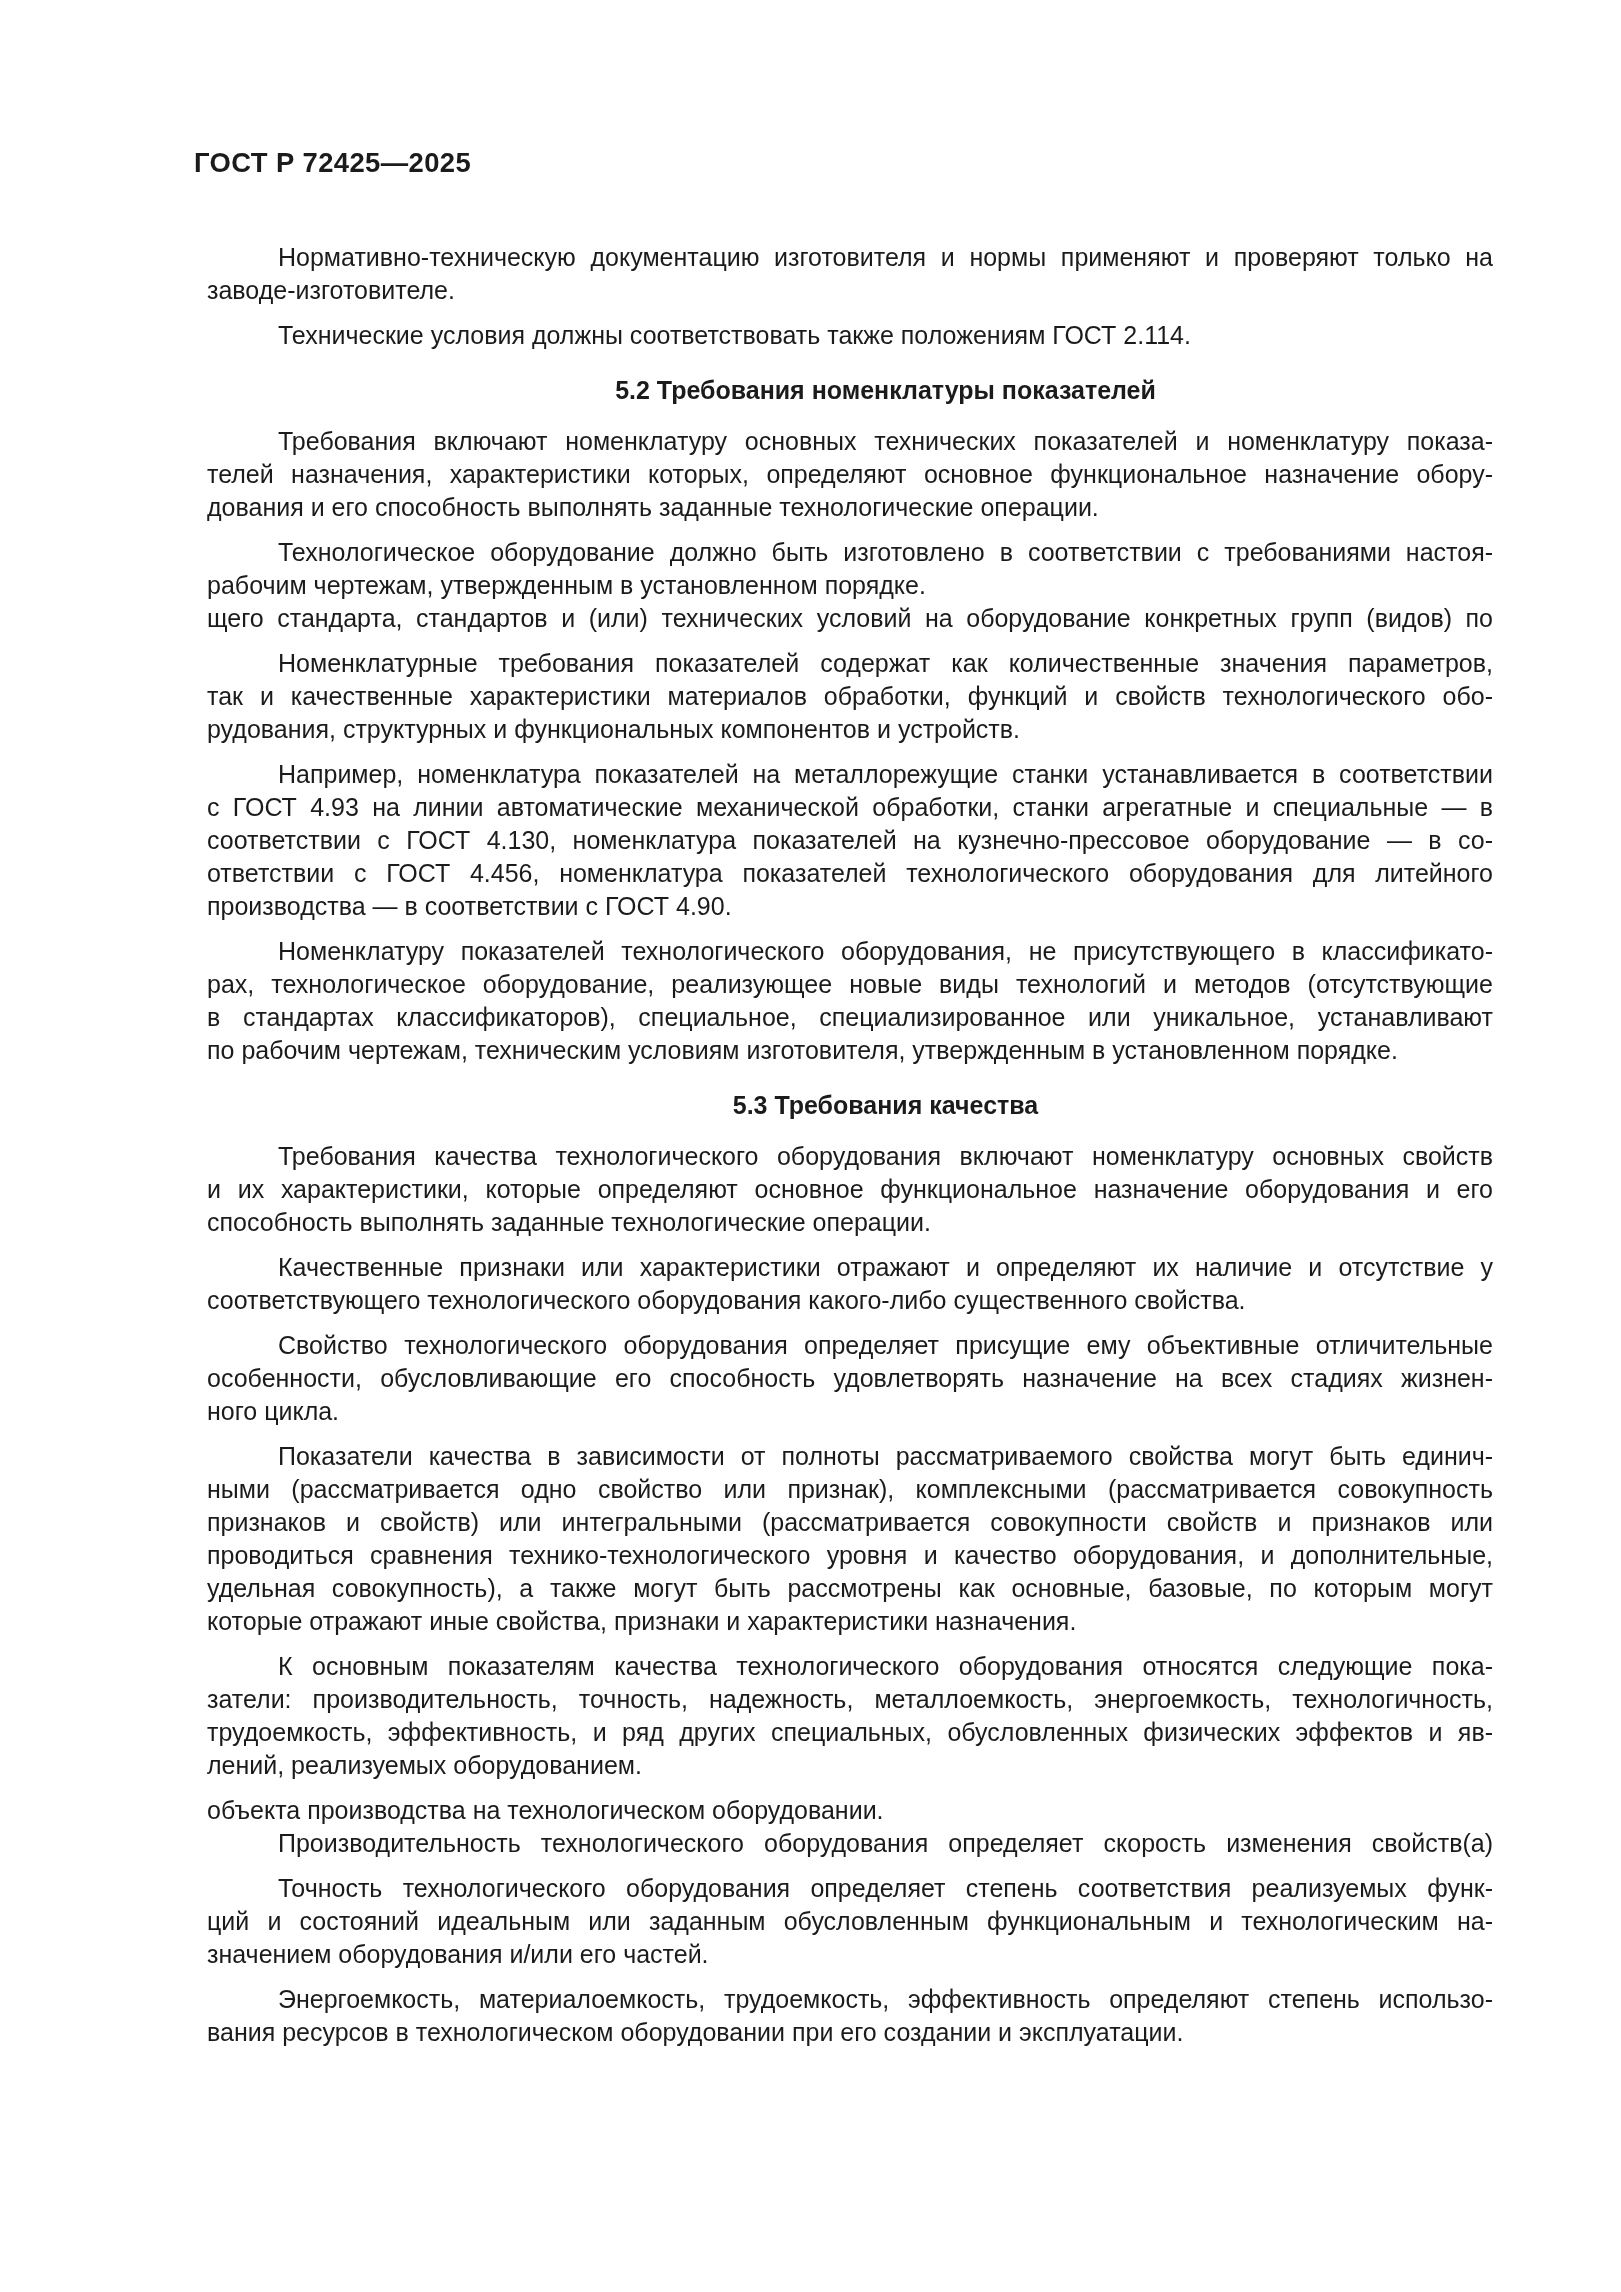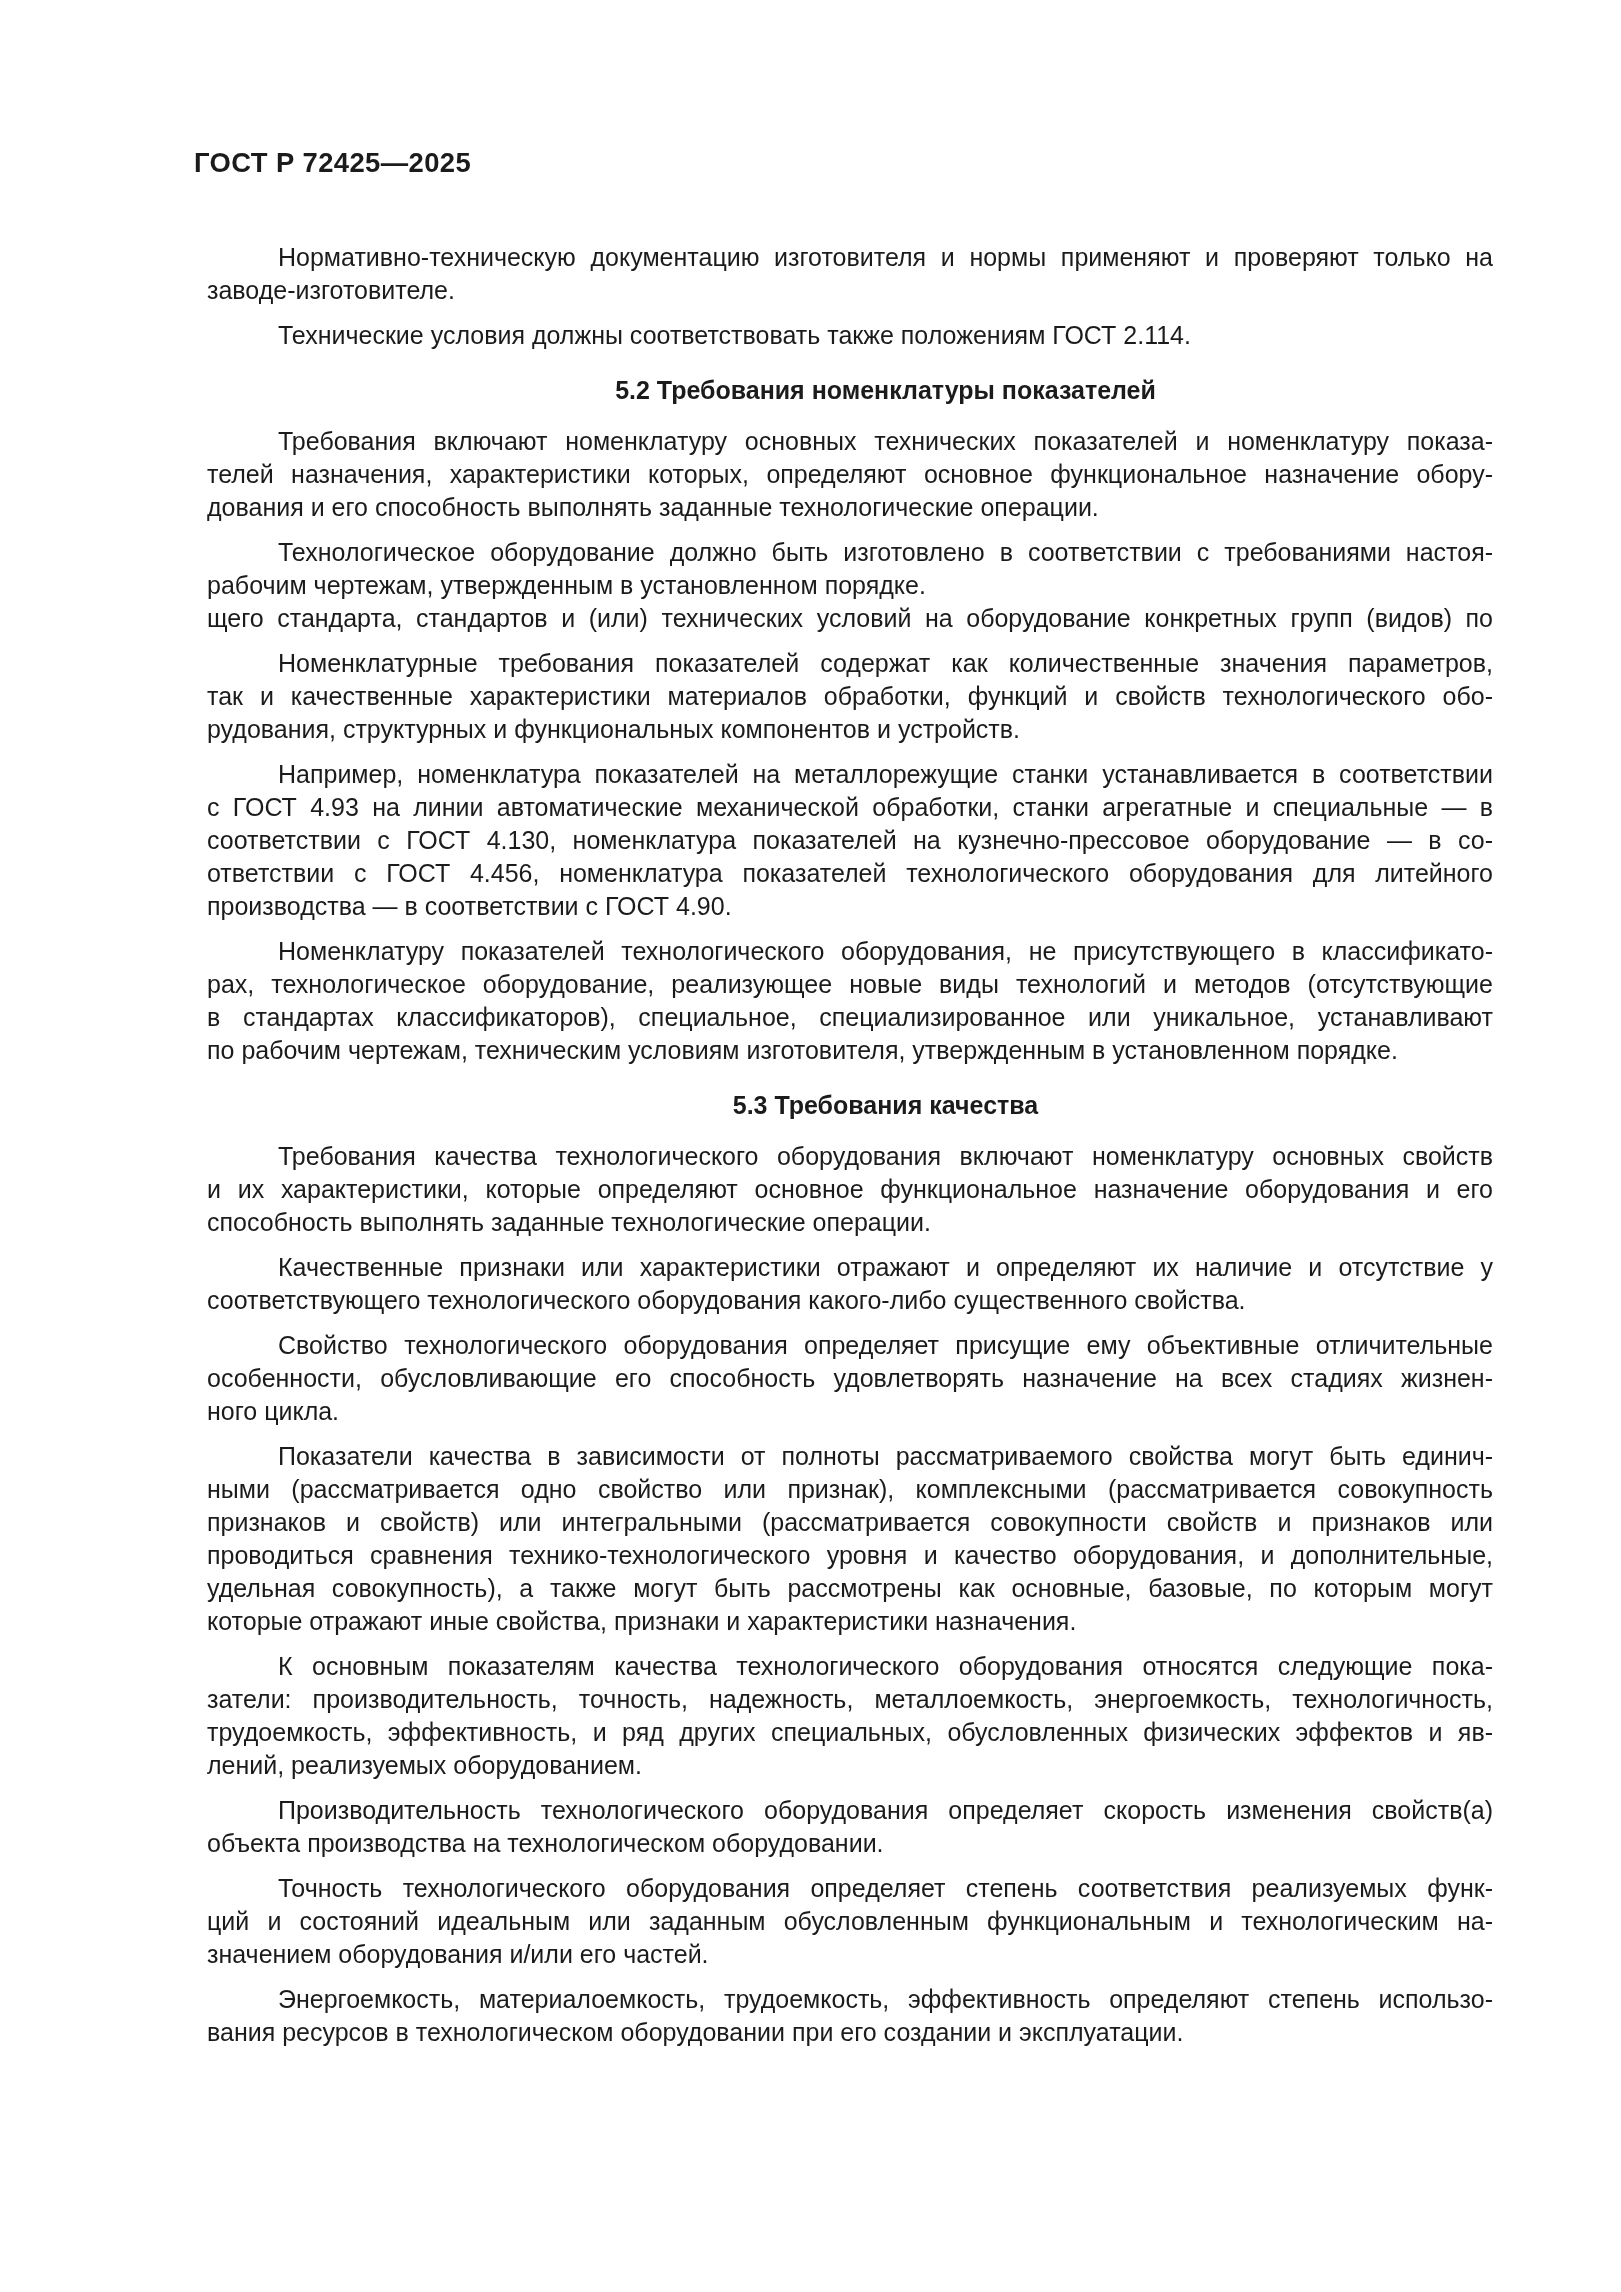--- a/index.html
+++ b/index.html
@@ -118,22 +118,22 @@
         <div class="line">удельная совокупность), а также могут быть рассмотрены как основные, базовые, по которым могут</div>
         <div class="line last">которые отражают иные свойства, признаки и характеристики назначения.</div>
       </div>
       <div class="para">
         <div class="line first">К основным показателям качества технологического оборудования относятся следующие пока-</div>
         <div class="line">затели: производительность, точность, надежность, металлоемкость, энергоемкость, технологичность,</div>
         <div class="line">трудоемкость, эффективность, и ряд других специальных, обусловленных физических эффектов и яв-</div>
         <div class="line last">лений, реализуемых оборудованием.</div>
       </div>
       <div class="para">
+        <div class="line last">объекта производства на технологическом оборудовании.</div>
         <div class="line first">Производительность технологического оборудования определяет скорость изменения свойств(а)</div>
-        <div class="line last">объекта производства на технологическом оборудовании.</div>
       </div>
       <div class="para">
         <div class="line first">Точность технологического оборудования определяет степень соответствия реализуемых функ-</div>
         <div class="line">ций и состояний идеальным или заданным обусловленным функциональным и технологическим на-</div>
         <div class="line last">значением оборудования и/или его частей.</div>
       </div>
       <div class="para">
         <div class="line first">Энергоемкость, материалоемкость, трудоемкость, эффективность определяют степень использо-</div>
         <div class="line last">вания ресурсов в технологическом оборудовании при его создании и эксплуатации.</div>
       </div>

